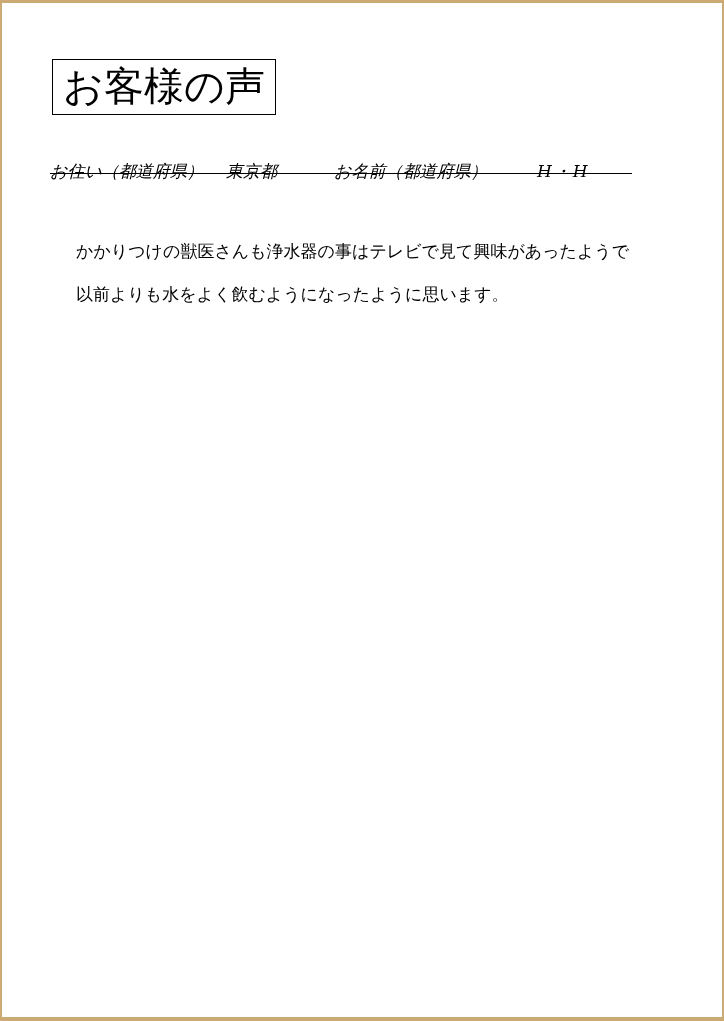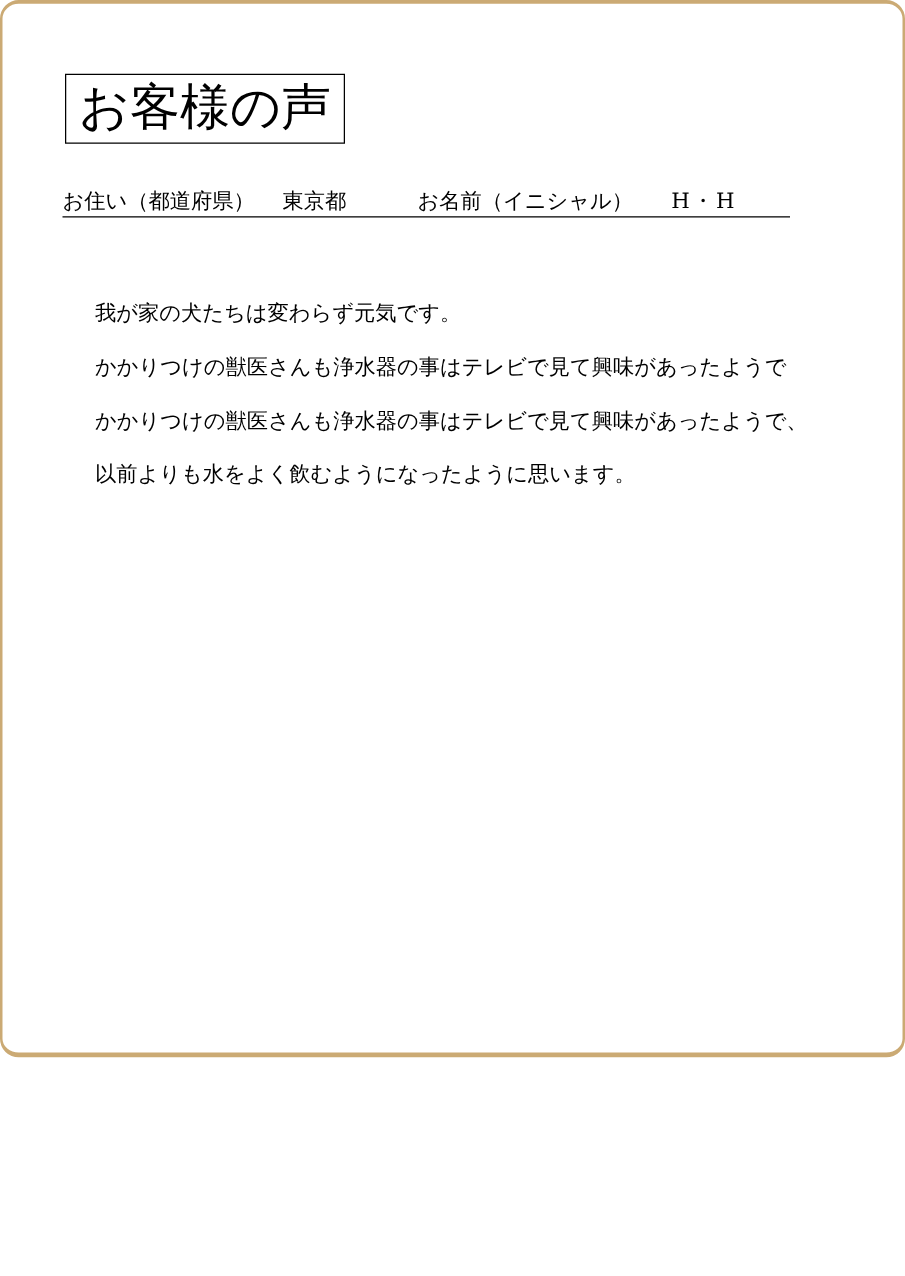--- a/index.html
+++ b/index.html
@@ -4,27 +4,26 @@
 <style>
   * { margin: 0; padding: 0; box-sizing: border-box; }
   html, body {
     background: #ffffff;
     font-family: "DejaVu Serif", "Liberation Serif", serif;
     color: var(--text, #000);
   }
   .page {
     position: relative;
     width: 724px;
-    height: 846px;
+    height: 1021px;
     background: var(--page-background, #ffffff);
     border-style: solid;
     border-color: var(--page-border, #cbaa74);
     border-width: 3px 2px 4px 2px;
     overflow: hidden;
-    border-radius: 15px;
   }
   .title-box {
     position: absolute;
     left: 50px;
     top: 56px;
     border: 1px solid var(--box-border, #000);
     padding: 2px 10px 4px 10px;
     font-size: 40px;
     line-height: 48px;
     white-space: nowrap;
@@ -34,21 +33,21 @@
     position: absolute;
     left: 48px;
     top: 148px;
     width: 582px;
     height: 23px;
     border-bottom: 1px solid var(--text, #000);
     font-size: 17px;
     line-height: 19px;
     white-space: nowrap;
   }
-  .field-row span { position: absolute; top: 1px; }
+  .field-row span { position: absolute; top: 11px; font-style: italic; }
   .residence-label { left: 0; }
   .residence-value { left: 176px; }
   .name-label     { left: 284px; }
   .name-value     { left: 487px; letter-spacing: 2px; }
   .body-text {
     position: absolute;
     left: 74px;
     top: 240px;
     font-size: 17px;
   }
@@ -64,24 +63,22 @@
 
 <div class="page">
 
   <div class="title-box">
     <span>お客様の声</span>
   </div>
 
   <div class="field-row">
     <span class="residence-label">お住い（都道府県）</span>
     <span class="residence-value">東京都</span>
-    <span class="name-label">お名前（イニシャル）</span>
+    <span class="name-label">お名前（都道府県）</span>
     <span class="name-value">H・H</span>
   </div>
 
   <div class="body-text">
-    <div class="body-line">我が家の犬たちは変わらず元気です。</div>
     <div class="body-line">かかりつけの獣医さんも浄水器の事はテレビで見て興味があったようで</div>
-    <div class="body-line">かかりつけの獣医さんも浄水器の事はテレビで見て興味があったようで、</div>
     <div class="body-line">以前よりも水をよく飲むようになったように思います。</div>
   </div>
 
 </div>
 
 </body></html>

